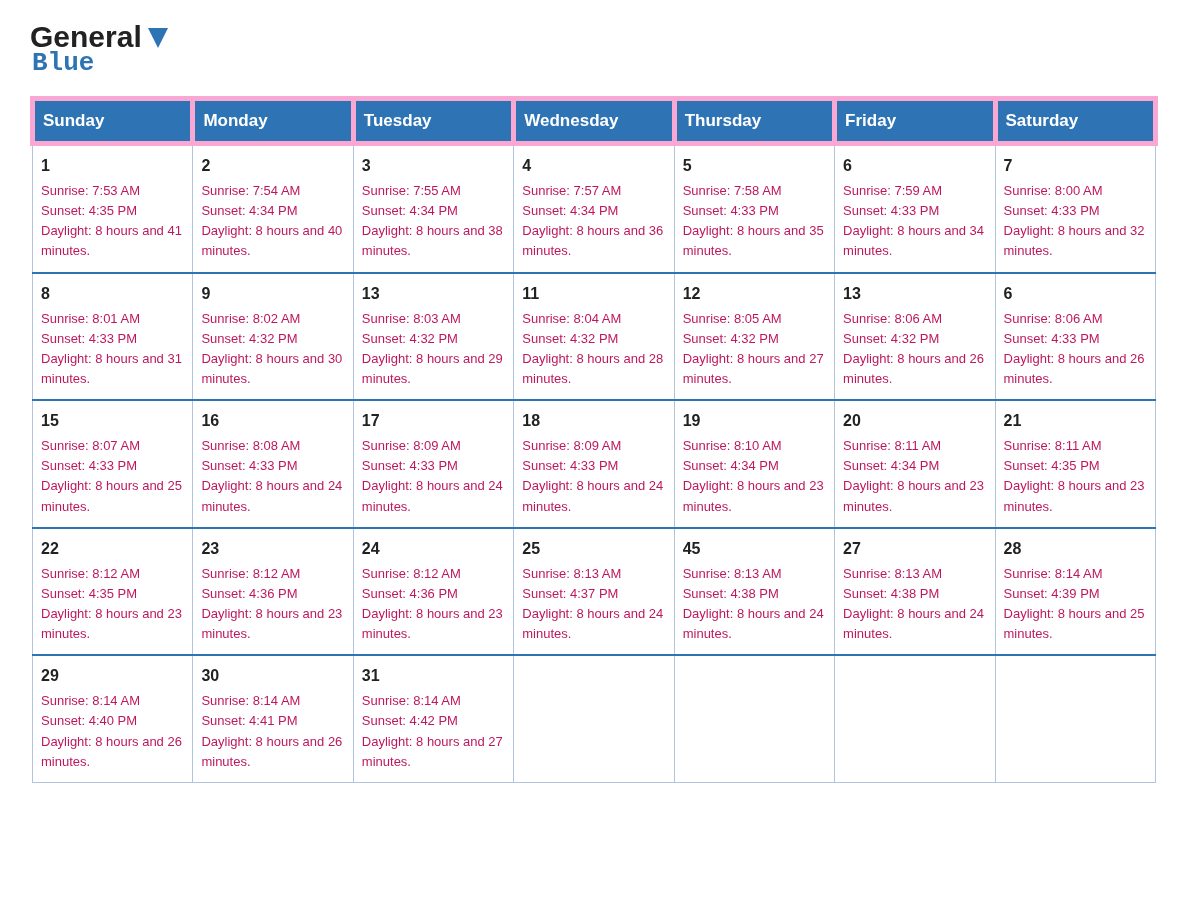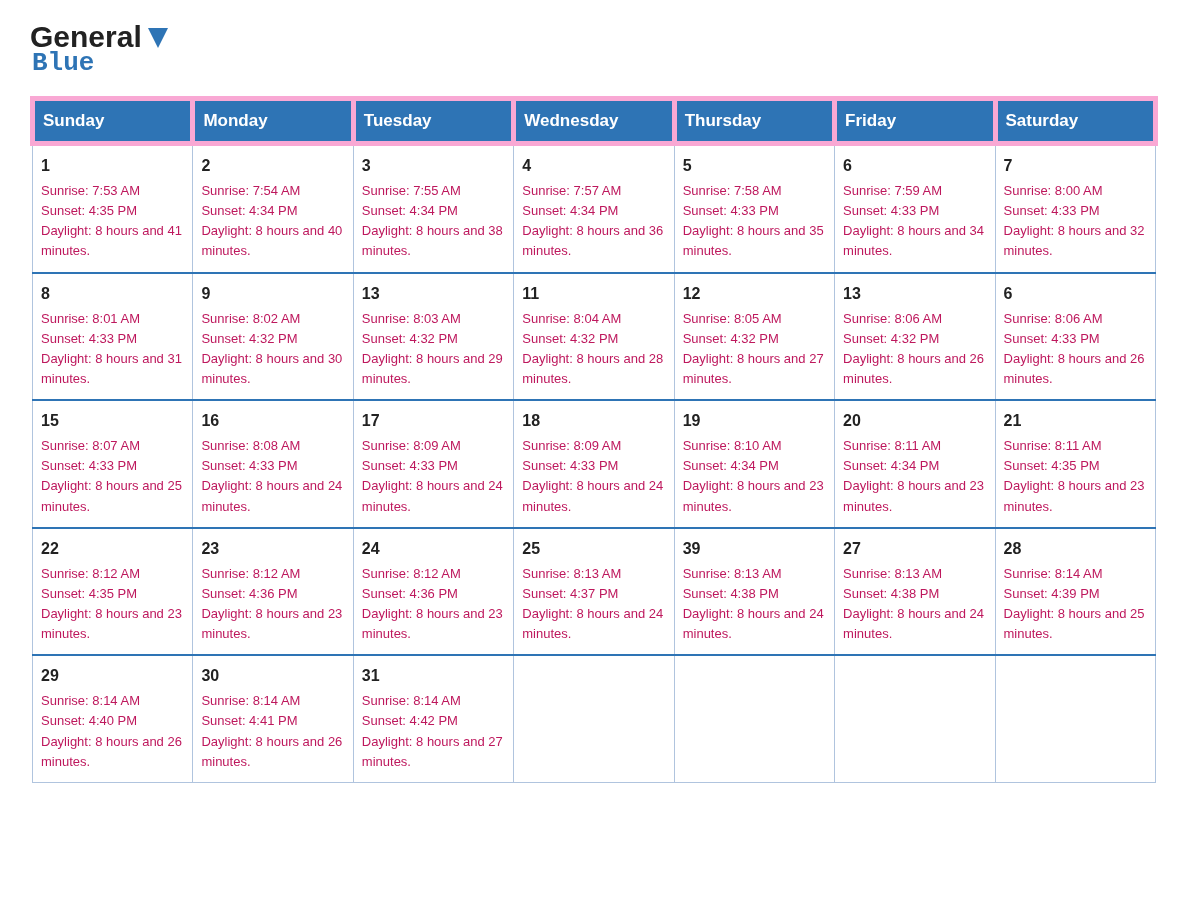--- a/index.html
+++ b/index.html
@@ -217,21 +217,21 @@
           </td>
           <td>
             <span class="day-num">24</span>
             <div class="day-info">Sunrise: 8:12 AM<br>Sunset: 4:36 PM<br>Daylight: 8 hours and 23 minutes.</div>
           </td>
           <td>
             <span class="day-num">25</span>
             <div class="day-info">Sunrise: 8:13 AM<br>Sunset: 4:37 PM<br>Daylight: 8 hours and 24 minutes.</div>
           </td>
           <td>
-            <span class="day-num">39</span>
+            <span class="day-num">45</span>
             <div class="day-info">Sunrise: 8:13 AM<br>Sunset: 4:38 PM<br>Daylight: 8 hours and 24 minutes.</div>
           </td>
           <td>
             <span class="day-num">27</span>
             <div class="day-info">Sunrise: 8:13 AM<br>Sunset: 4:38 PM<br>Daylight: 8 hours and 24 minutes.</div>
           </td>
           <td>
             <span class="day-num">28</span>
             <div class="day-info">Sunrise: 8:14 AM<br>Sunset: 4:39 PM<br>Daylight: 8 hours and 25 minutes.</div>
           </td>

